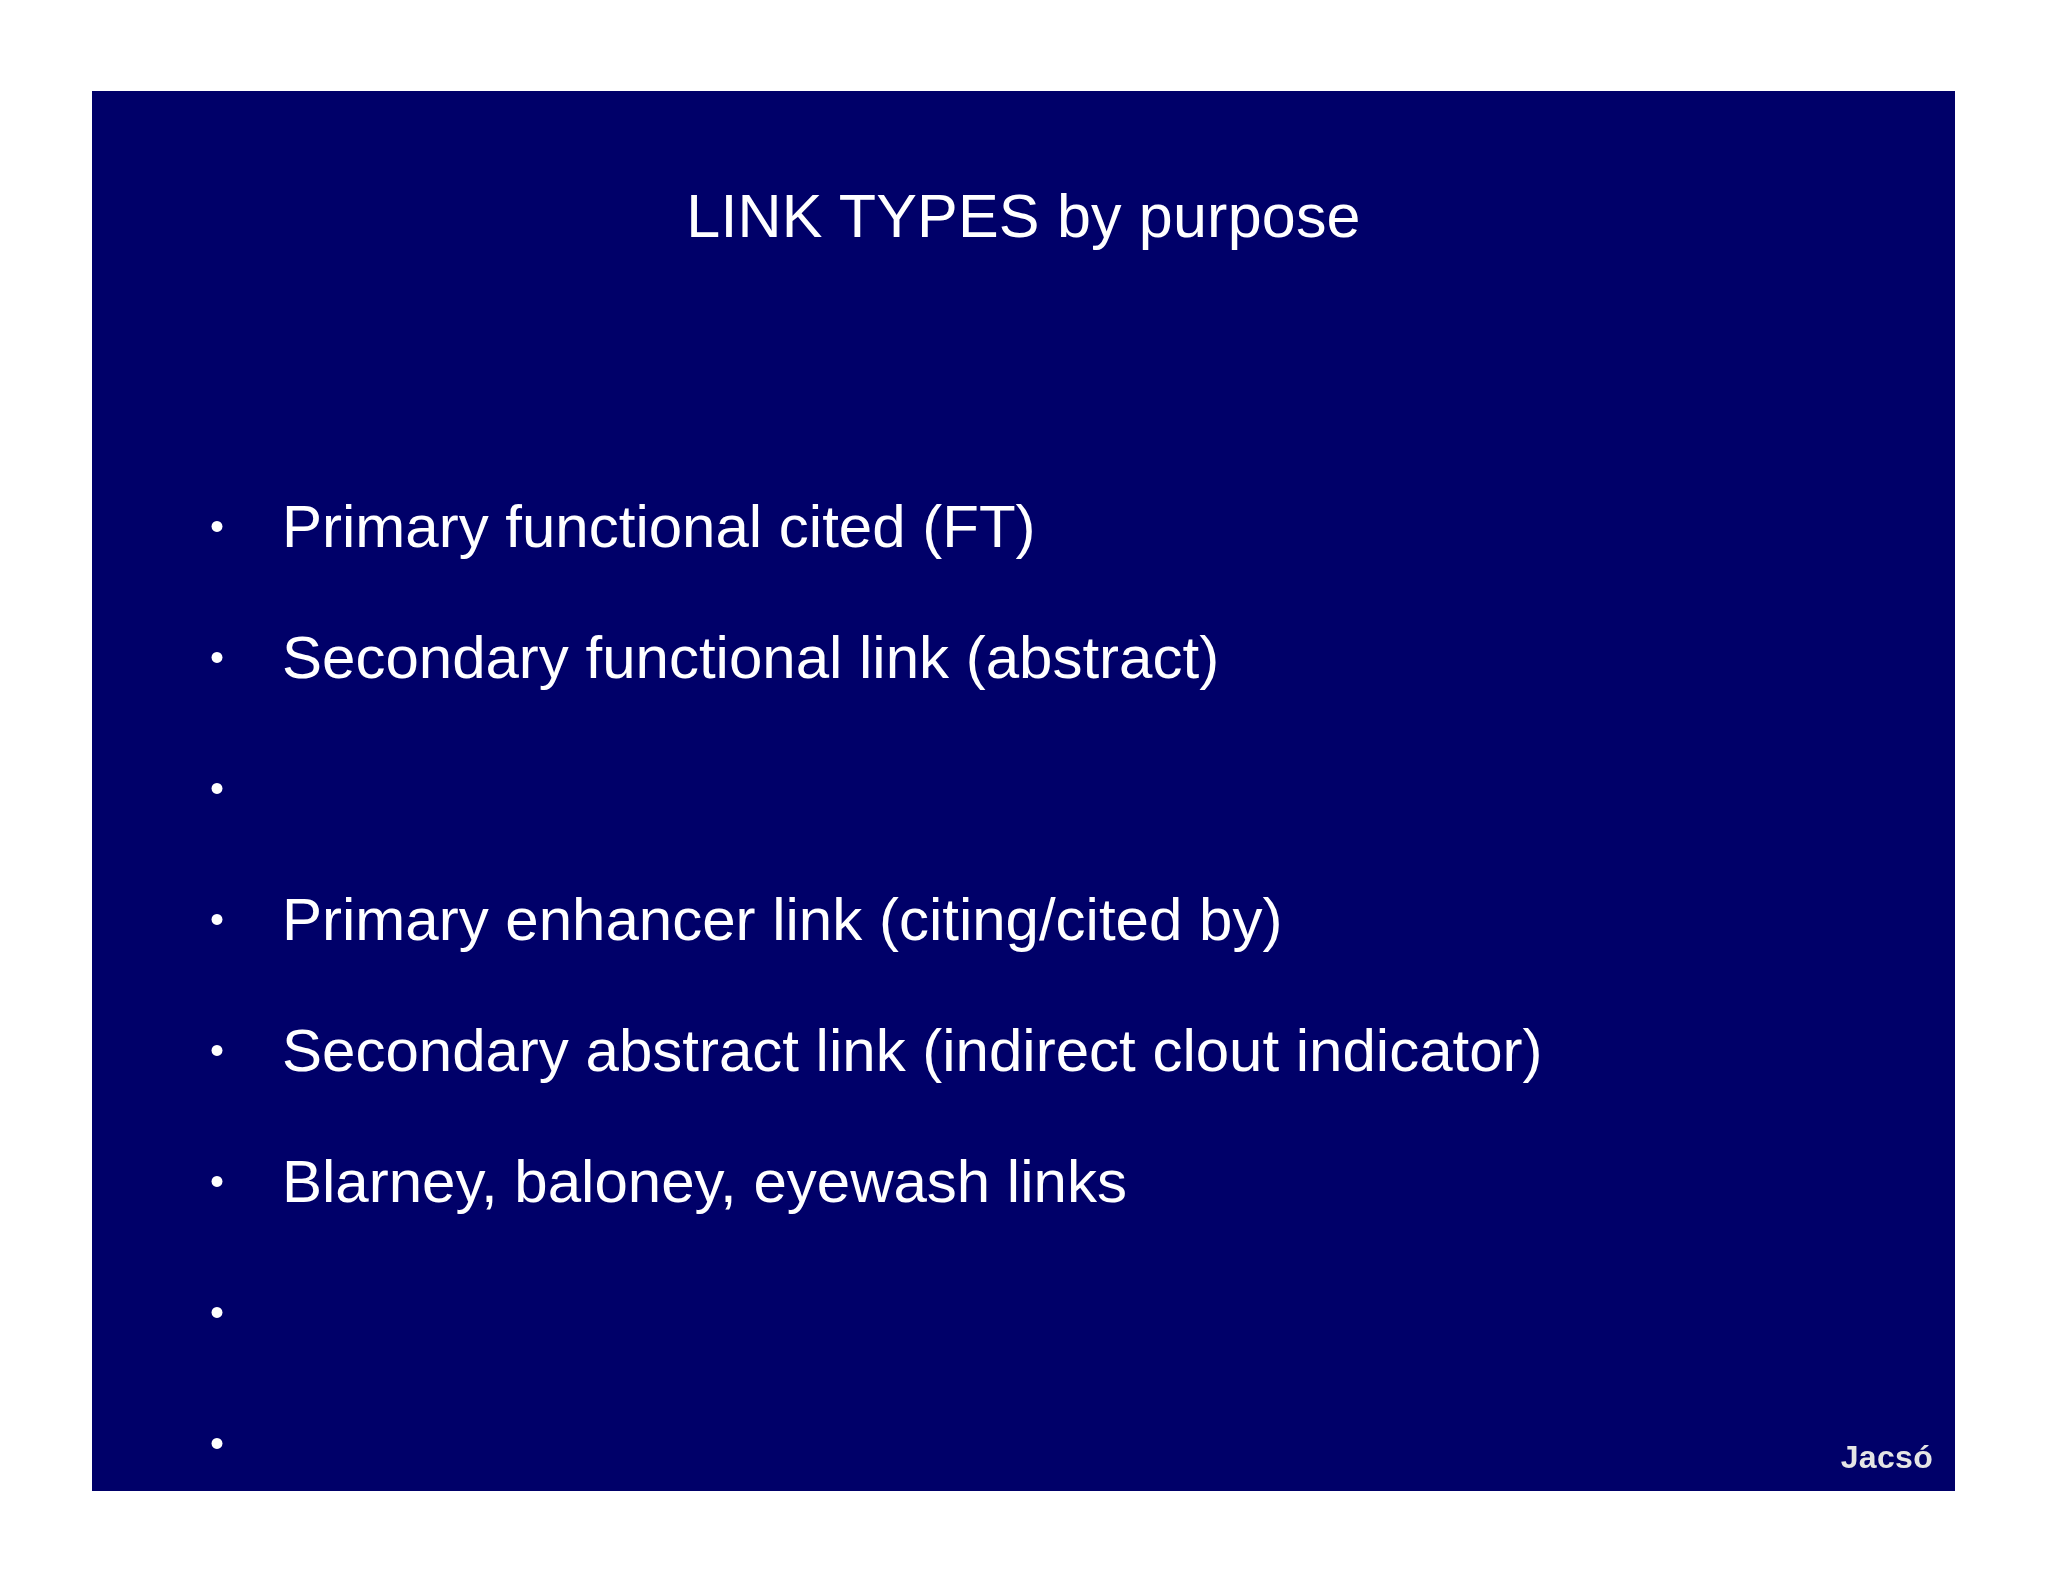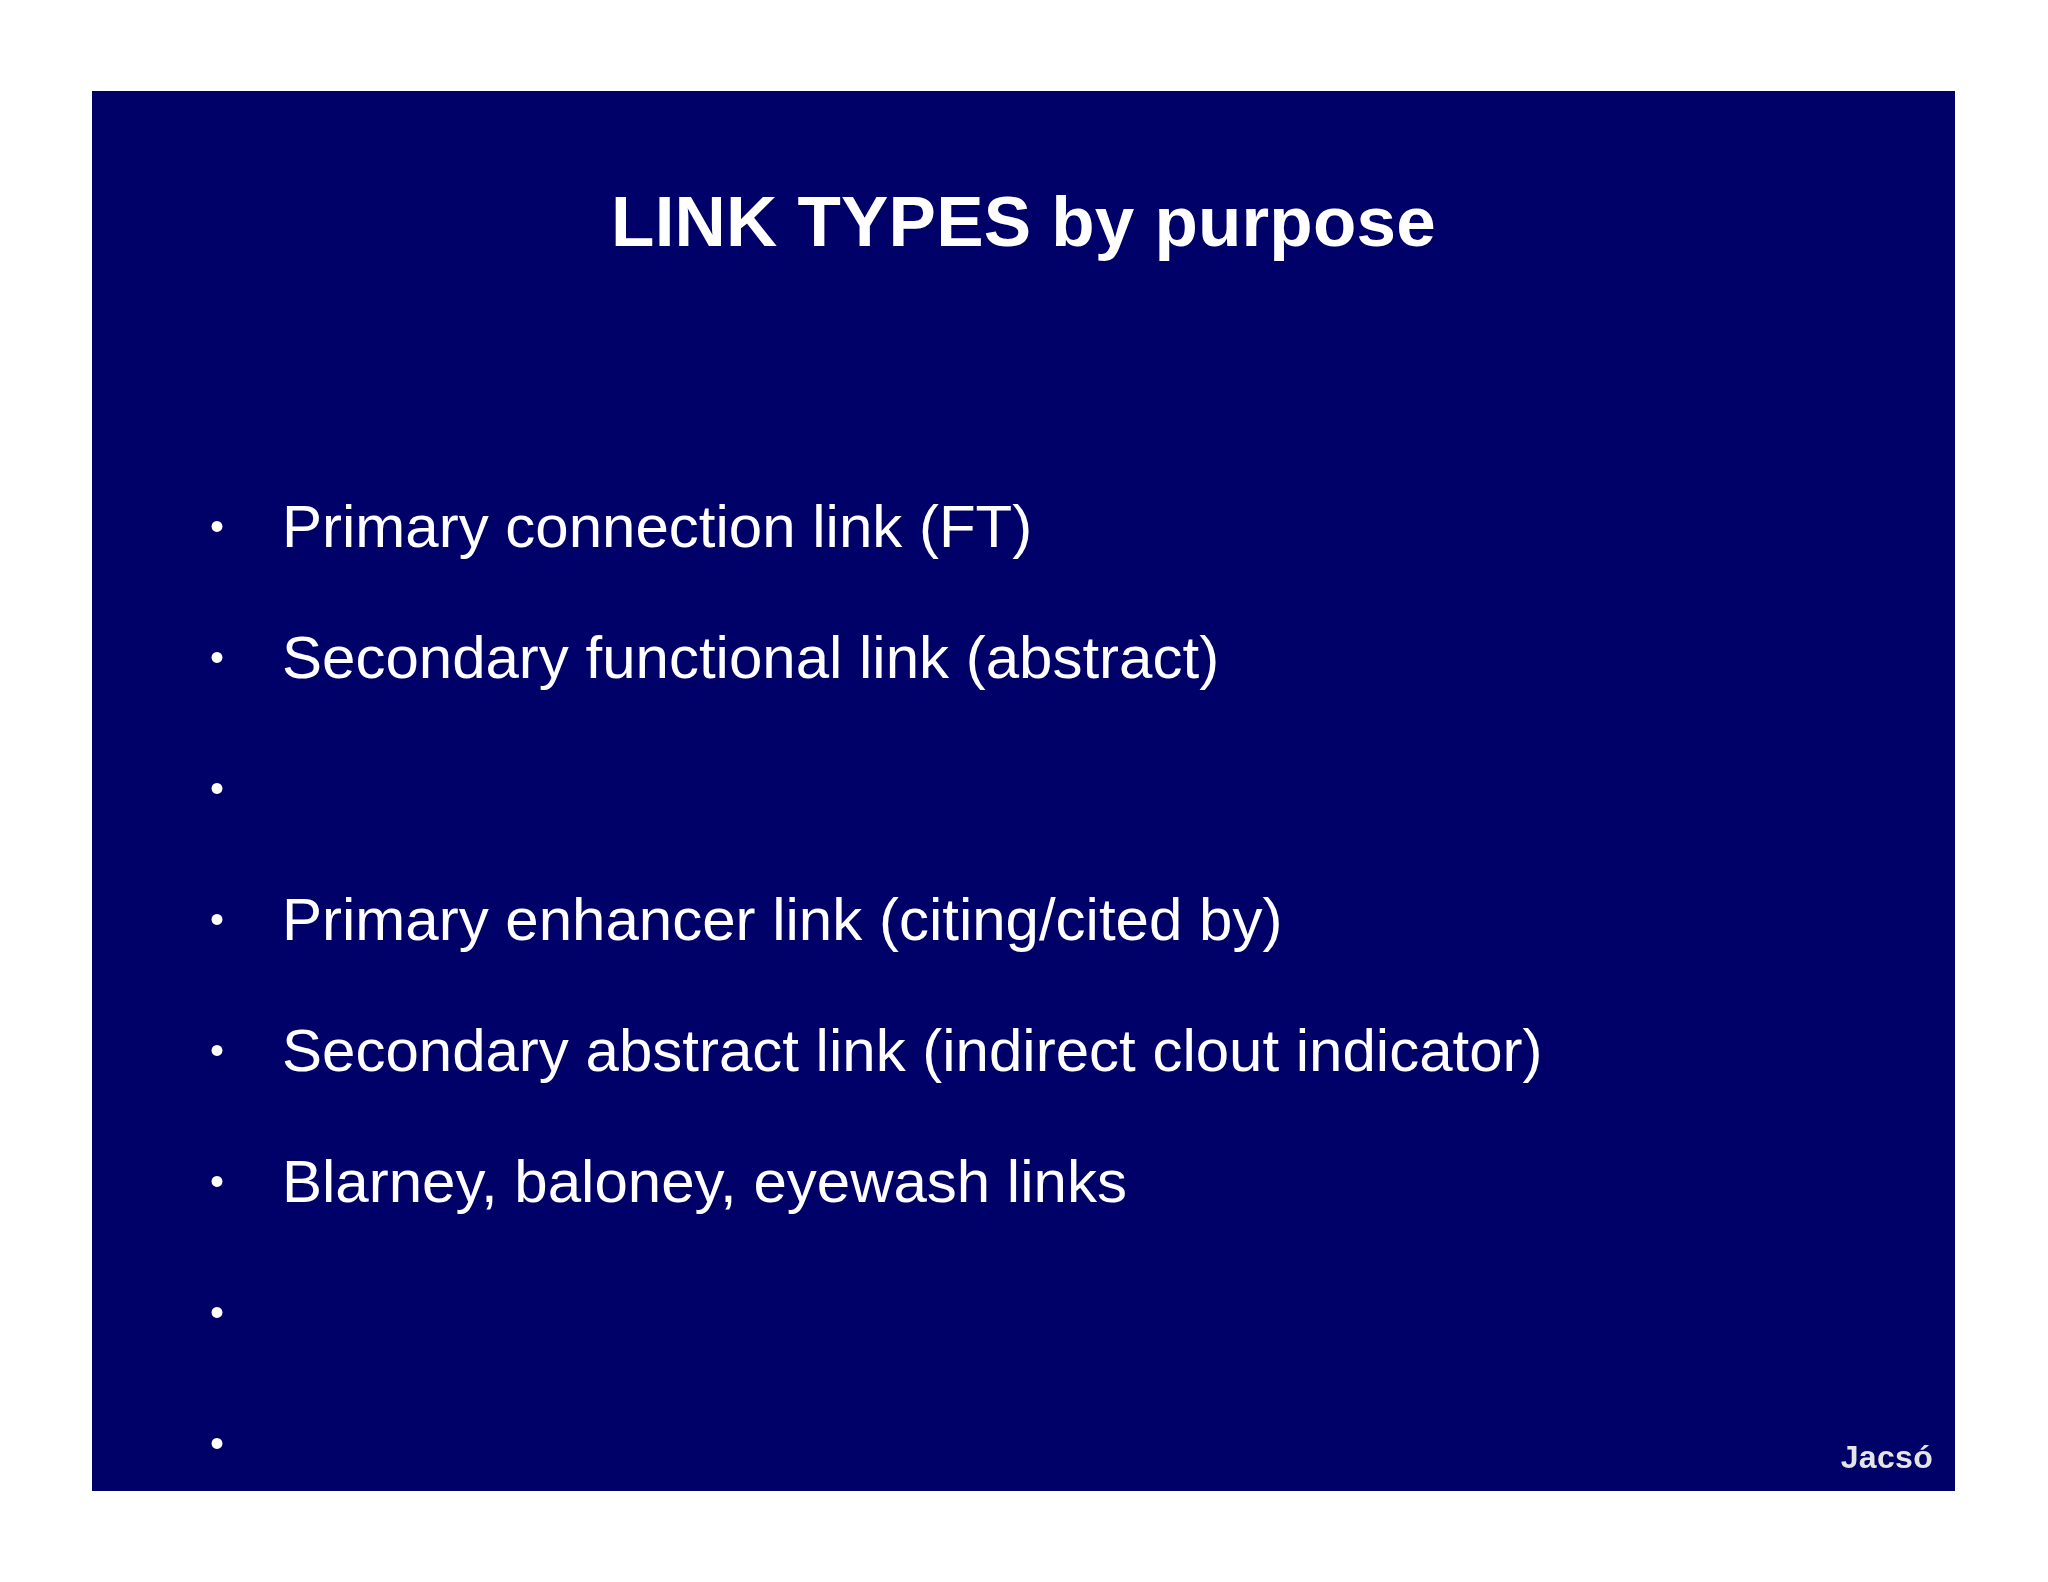--- a/index.html
+++ b/index.html
@@ -33,22 +33,22 @@
     overflow: hidden;
   }
 
   .slide-title {
     position: absolute;
     left: 0;
     right: 0;
     top: 92px;
     text-align: center;
     color: #ffffff;
-    font-weight: bold;
-    font-size: 71px;
+    font-weight: normal;
+    font-size: 61px;
     letter-spacing: 0.2px;
     line-height: 1.1;
     white-space: nowrap;
   }
 
   .bullet-list {
     position: absolute;
     left: 118px;
     top: 370px;
     right: 40px;
@@ -98,21 +98,21 @@
 <body>
 
 <div class="page">
   <div class="slide">
 
     <div class="slide-title">LINK TYPES by purpose</div>
 
     <ul class="bullet-list">
       <li class="bullet-item">
         <span class="bullet-marker">•</span>
-        <span class="bullet-text">Primary connection link (FT)</span>
+        <span class="bullet-text">Primary functional cited (FT)</span>
       </li>
       <li class="bullet-item">
         <span class="bullet-marker">•</span>
         <span class="bullet-text">Secondary functional link (abstract)</span>
       </li>
       <li class="bullet-item">
         <span class="bullet-marker">•</span>
       </li>
       <li class="bullet-item">
         <span class="bullet-marker">•</span>

